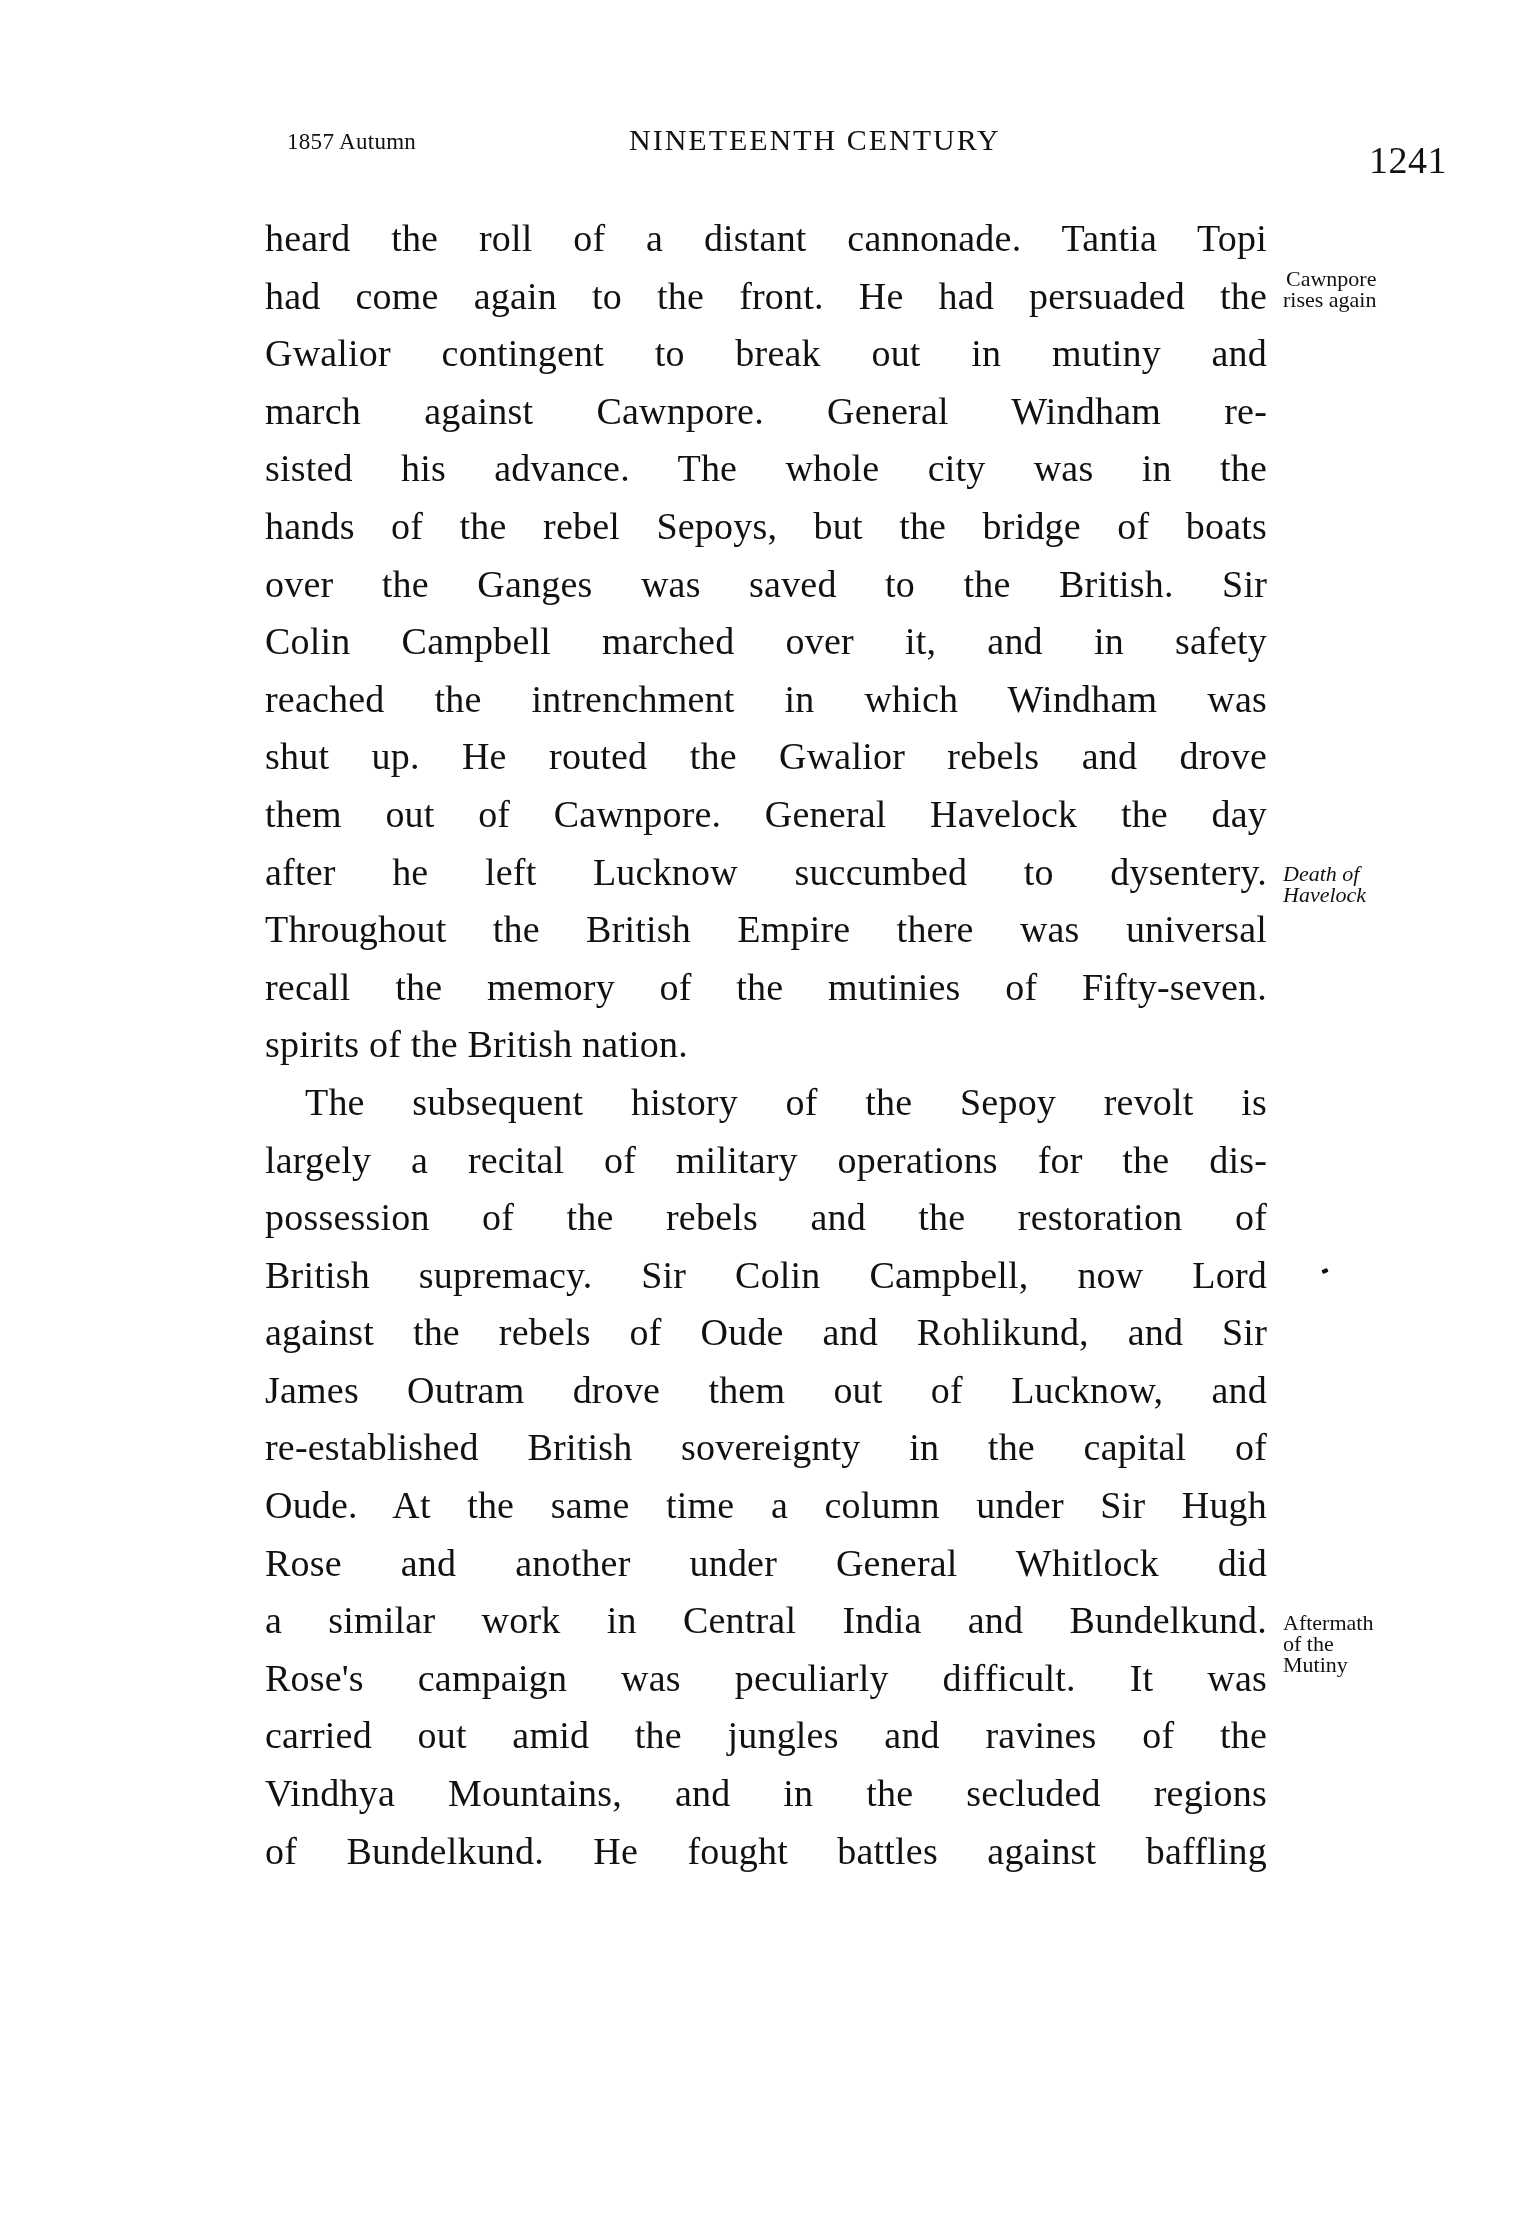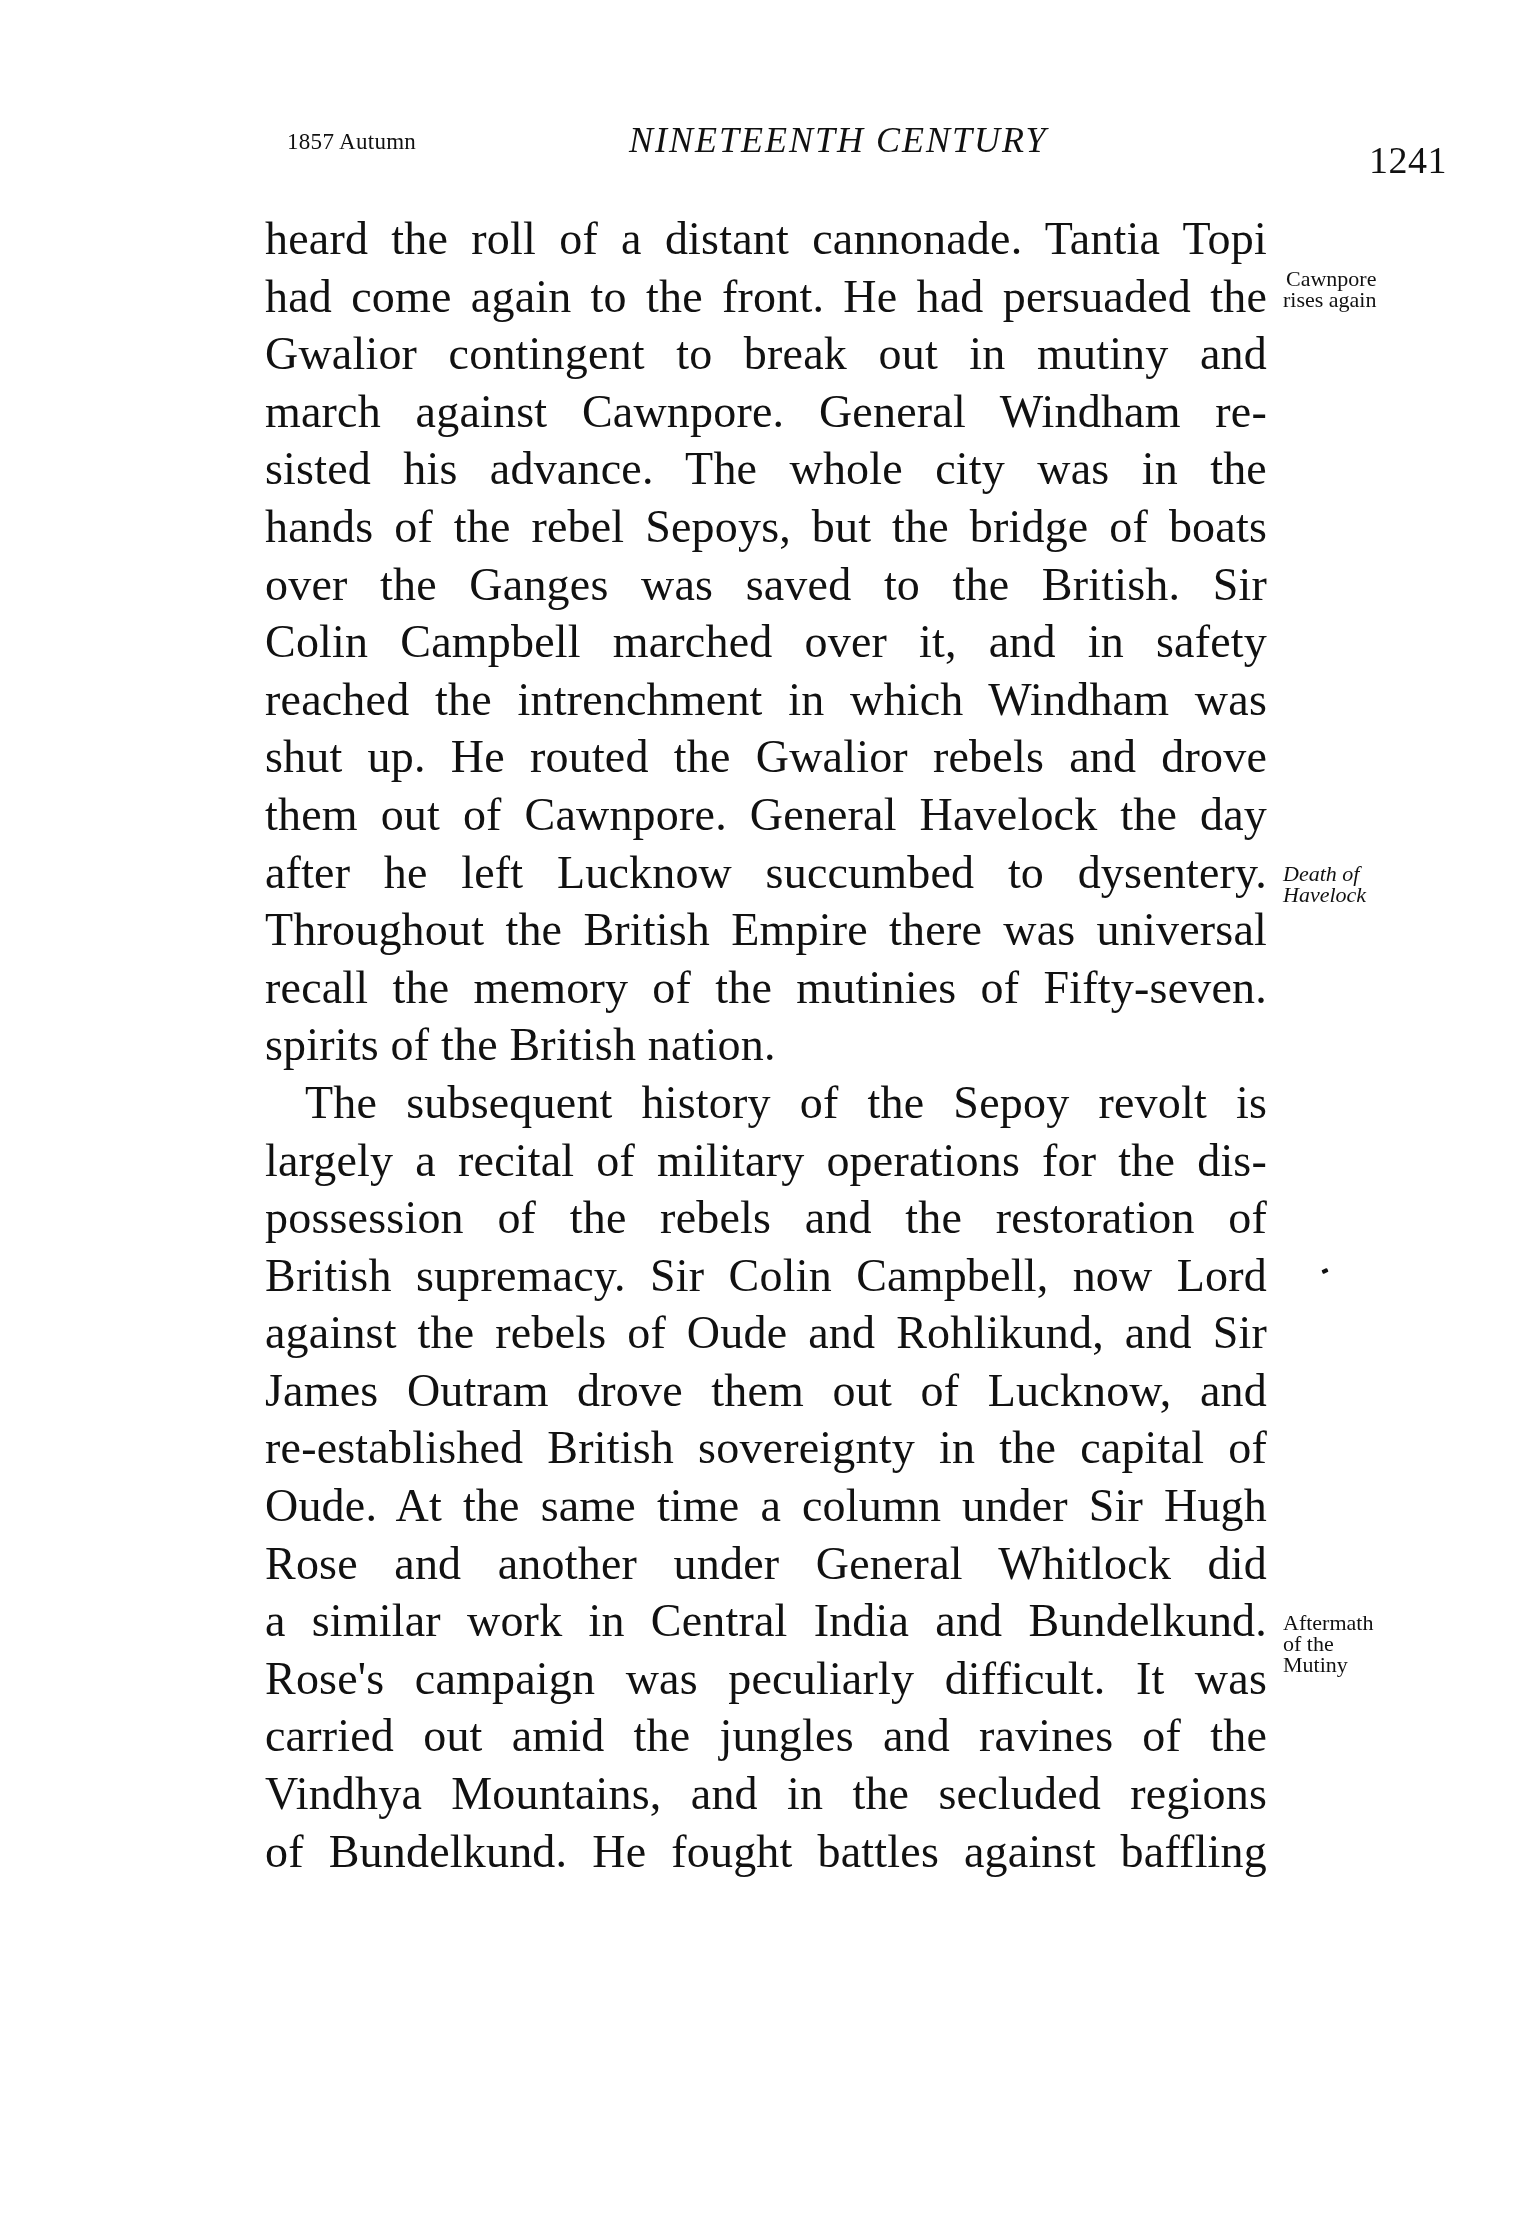--- a/index.html
+++ b/index.html
@@ -34,23 +34,22 @@
       top: 128px;
       font-size: 23px;
       line-height: 28px;
       letter-spacing: 0.3px;
     }
     .rh-title {
       position: absolute;
       left: 612px;
       top: 120px;
       width: 490px;
-      font-size: 36px;
+      font-size: 30px;
       line-height: 40px;
-      font-style: italic;
       letter-spacing: 2px;
       white-space: nowrap;
     }
     .rh-page {
       position: absolute;
       left: 1352px;
       top: 116px;
       font-size: 38px;
       line-height: 44px;
       letter-spacing: 0.5px;
@@ -59,21 +58,21 @@
     .body-text {
       position: absolute;
       left: 265px;
       top: 210px;
       width: 1002px;
     }
     .line {
       display: block;
       height: 57.6px;
       line-height: 57.6px;
-      font-size: 46px;
+      font-size: 38px;
       white-space: nowrap;
       text-align: justify;
       text-align-last: justify;
       letter-spacing: 0.2px;
     }
     .line.last {
       text-align-last: left;
     }
     .line.indent {
       padding-left: 40px;

